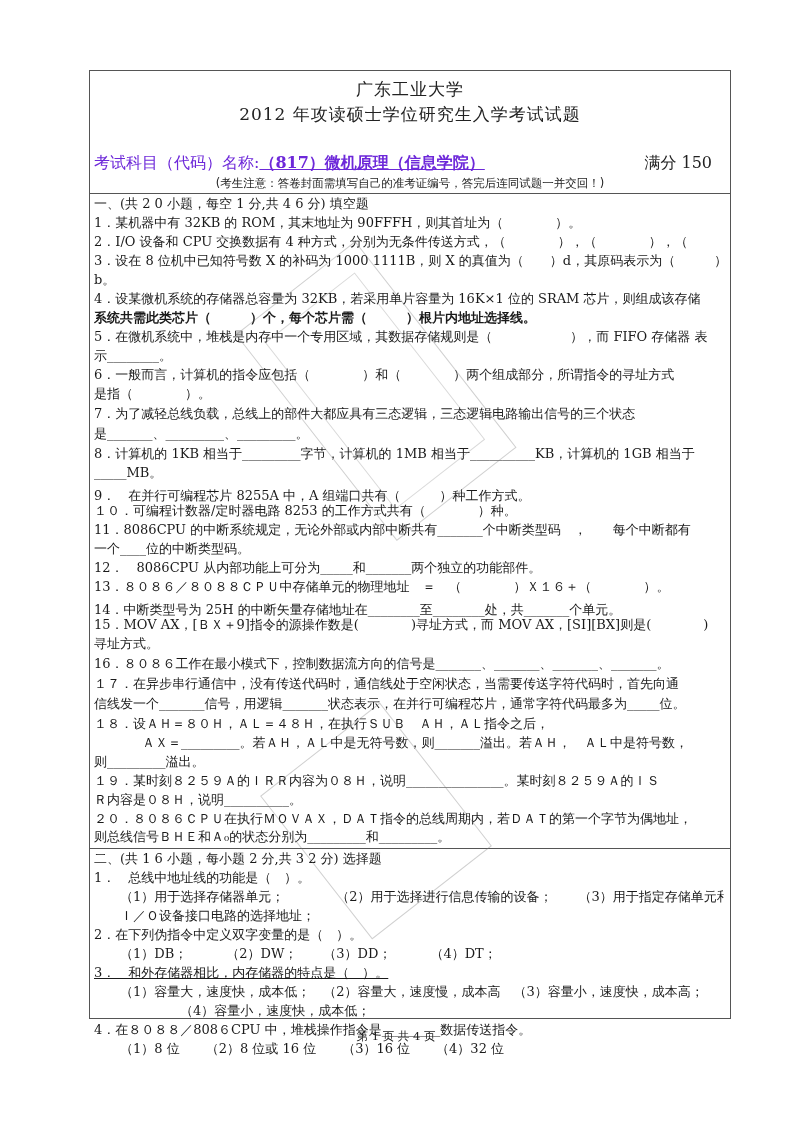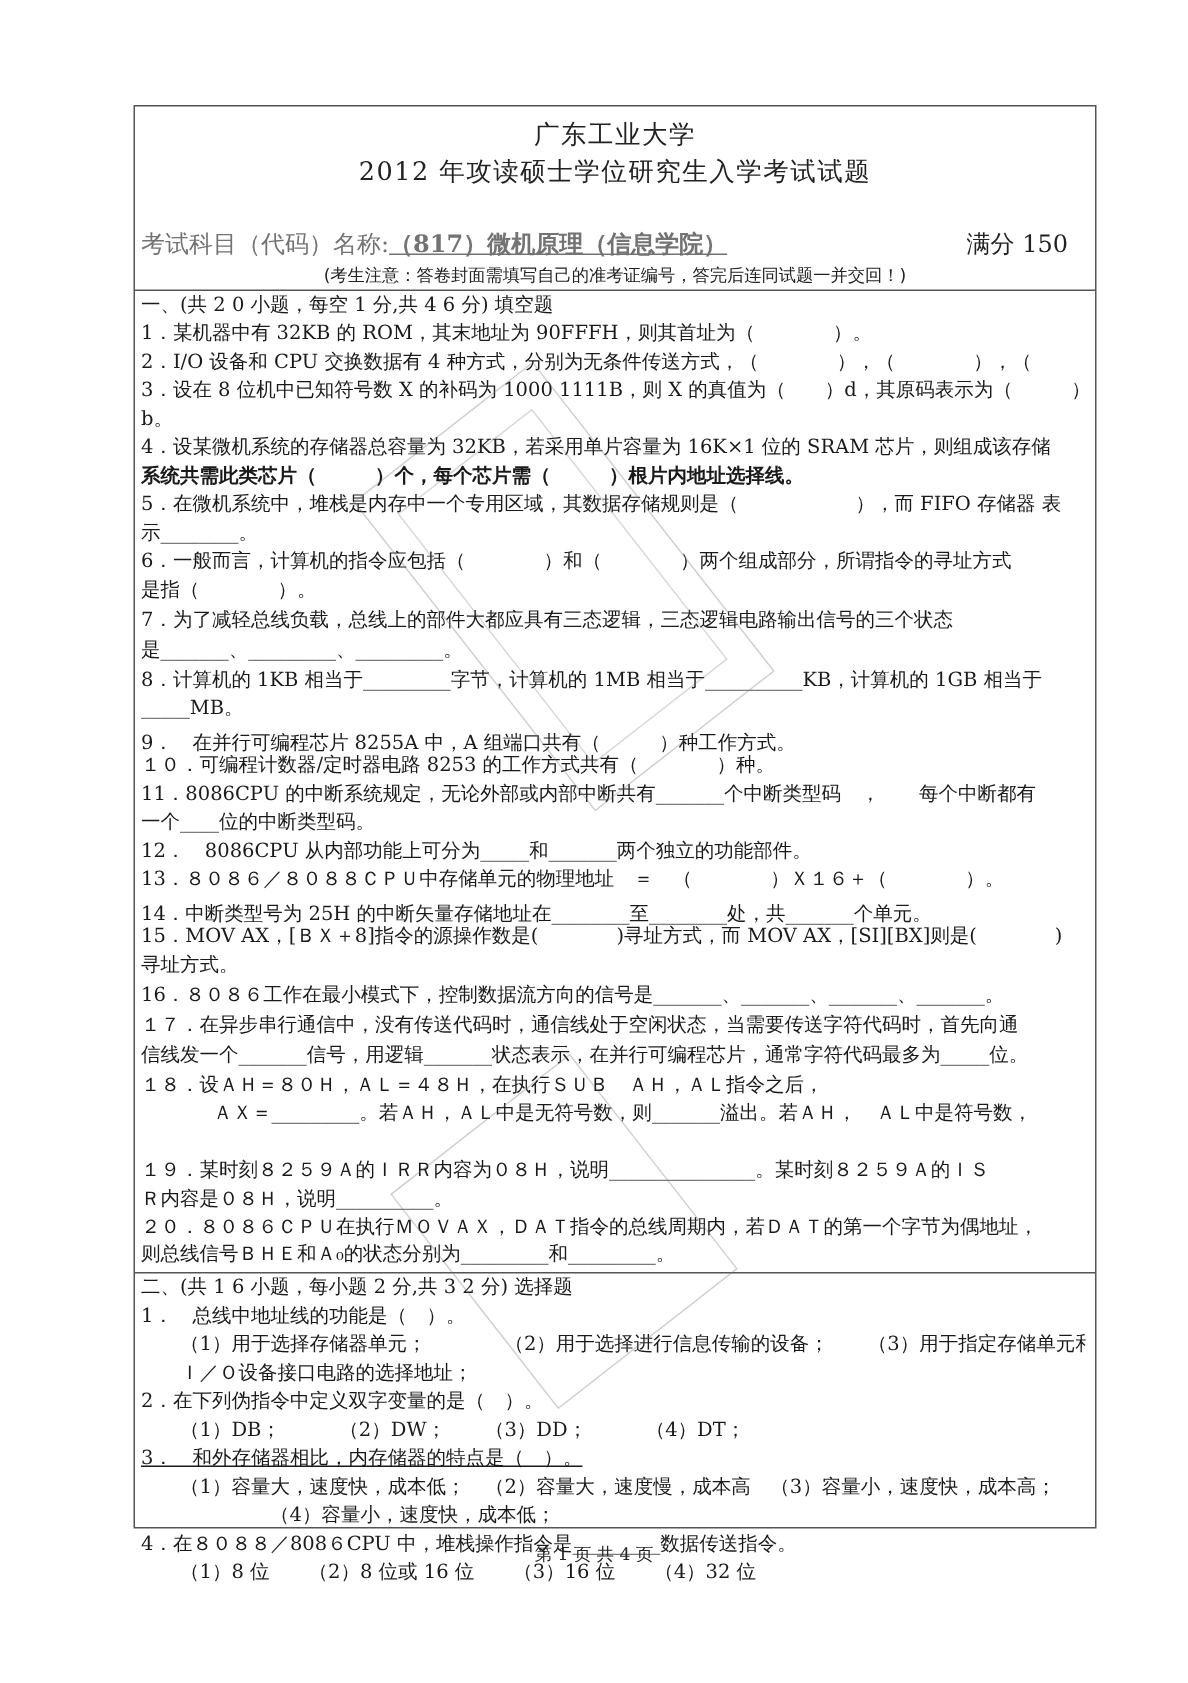--- a/index.html
+++ b/index.html
@@ -4,21 +4,21 @@
 <style>
   html, body { margin: 0; padding: 0; }
   body {
     width: 792px; height: 1122px; background: #ffffff; position: relative; overflow: hidden;
     font-family: "DejaVu Serif", "Liberation Serif", serif; color: #1a1a1a;
   }
   .sheet { position: absolute; left: 89px; top: 70px; width: 642px; height: 949px;
     border: 1px solid #555; box-sizing: border-box; }
   .hdr-school { position: absolute; left: 0; right: 0; top: 7px; text-align: center; font-size: 17px; letter-spacing: 1px; color: #222; }
   .hdr-title { position: absolute; left: 0; right: 0; top: 32px; text-align: center; font-size: 17px; letter-spacing: 1px; color: #222; }
-  .hdr-subject { position: absolute; left: 4px; top: 82px; font-size: 16px; color: #737373; white-space: nowrap; }
+  .hdr-subject { position: absolute; left: 4px; top: 82px; font-size: 16px; color: #6d28d9; white-space: nowrap; }
   .hdr-subject .name { text-decoration: underline; font-weight: bold; }
   .hdr-score { position: absolute; right: 18px; top: 82px; font-size: 16px; color: #222; }
   .hdr-note { position: absolute; left: 0; right: 0; top: 105px; text-align: center; font-size: 11.5px; font-family: "DejaVu Sans", "Liberation Sans", sans-serif; color: #222; }
   .divider { position: absolute; left: 0; right: 0; height: 0; border-top: 1px solid #555; }
   .line { position: absolute; left: 4px; right: 6px; font-size: 13px; white-space: nowrap; overflow: hidden; line-height: 18px; color: #1a1a1a; }
   .line.indent1 { left: 30px; }
   .line.indent2 { left: 52px; }
   .line.indent3 { left: 90px; }
   .footer { position: absolute; left: 0; right: 0; top: 1029px; text-align: center; font-size: 11.5px; color: #222; }
   .stamp { position: absolute; border: 1px solid rgba(120,120,120,0.35); pointer-events: none; }
@@ -53,27 +53,28 @@
   <div class="line" style="top:354px;">是_______、_________、_________。</div>
   <div class="line" style="top:374px;">8．计算机的 1KB 相当于_________字节，计算机的 1MB 相当于__________KB，计算机的 1GB 相当于</div>
   <div class="line" style="top:393px;">_____MB。</div>
   <div class="line" style="top:400px;margin-top:16px;">9．　在并行可编程芯片 8255A 中，A 组端口共有（　　　）种工作方式。</div>
   <div class="line" style="top:431px;">１０．可编程计数器/定时器电路 8253 的工作方式共有（　　　　）种。</div>
   <div class="line" style="top:450px;">11．8086CPU 的中断系统规定，无论外部或内部中断共有_______个中断类型码　，　　每个中断都有</div>
   <div class="line" style="top:469px;">一个____位的中断类型码。</div>
   <div class="line" style="top:488px;">12．　8086CPU 从内部功能上可分为_____和_______两个独立的功能部件。</div>
   <div class="line" style="top:507px;">13．８０８６／８０８８ＣＰＵ中存储单元的物理地址　＝　（　　　　）Ｘ１６＋（　　　　）。</div>
   <div class="line" style="top:530px;">14．中断类型号为 25H 的中断矢量存储地址在________至________处，共_______个单元。</div>
-  <div class="line" style="top:545px;">15．MOV AX，[ＢＸ＋8]指令的源操作数是(　　　　)寻址方式，而 MOV AX，[SI][BX]则是(　　　　)</div>
+  <div class="line" style="top:545px;">15．MOV AX，[ＢＸ＋9]指令的源操作数是(　　　　)寻址方式，而 MOV AX，[SI][BX]则是(　　　　)</div>
   <div class="line" style="top:564px;">寻址方式。</div>
   <div class="line" style="top:584px;">16．８０８６工作在最小模式下，控制数据流方向的信号是_______、_______、_______、_______。</div>
   <div class="line" style="top:604px;">１７．在异步串行通信中，没有传送代码时，通信线处于空闲状态，当需要传送字符代码时，首先向通</div>
   <div class="line" style="top:624px;">信线发一个_______信号，用逻辑_______状态表示，在并行可编程芯片，通常字符代码最多为_____位。</div>
   <div class="line" style="top:644px;">１８．设ＡＨ＝８０Ｈ，ＡＬ＝４８Ｈ，在执行ＳＵＢ　ＡＨ，ＡＬ指令之后，</div>
   <div class="line indent2" style="top:663px;">ＡＸ＝_________。若ＡＨ，ＡＬ中是无符号数，则_______溢出。若ＡＨ，　ＡＬ中是符号数，</div>
+  <div class="line" style="top:682px;">则_________溢出。</div>
   <div class="line" style="top:701px;">１９．某时刻８２５９Ａ的ＩＲＲ内容为０８Ｈ，说明_______________。某时刻８２５９Ａ的ＩＳ</div>
   <div class="line" style="top:720px;">Ｒ内容是０８Ｈ，说明__________。</div>
   <div class="line" style="top:739px;">２０．８０８６ＣＰＵ在执行ＭＯＶＡＸ，ＤＡＴ指令的总线周期内，若ＤＡＴ的第一个字节为偶地址，</div>
   <div class="line" style="top:757px;">则总线信号ＢＨＥ和Ａ₀的状态分别为_________和_________。</div>
 
   <div class="divider" style="top:777px;"></div>
 
   <div class="line" style="top:779px;">二、(共 1 6 小题，每小题 2 分,共 3 2 分) 选择题</div>
   <div class="line" style="top:798px;">1．　总线中地址线的功能是（　）。</div>
   <div class="line indent1" style="top:817px;">（1）用于选择存储器单元；　　　　（2）用于选择进行信息传输的设备；　　（3）用于指定存储单元和</div>

